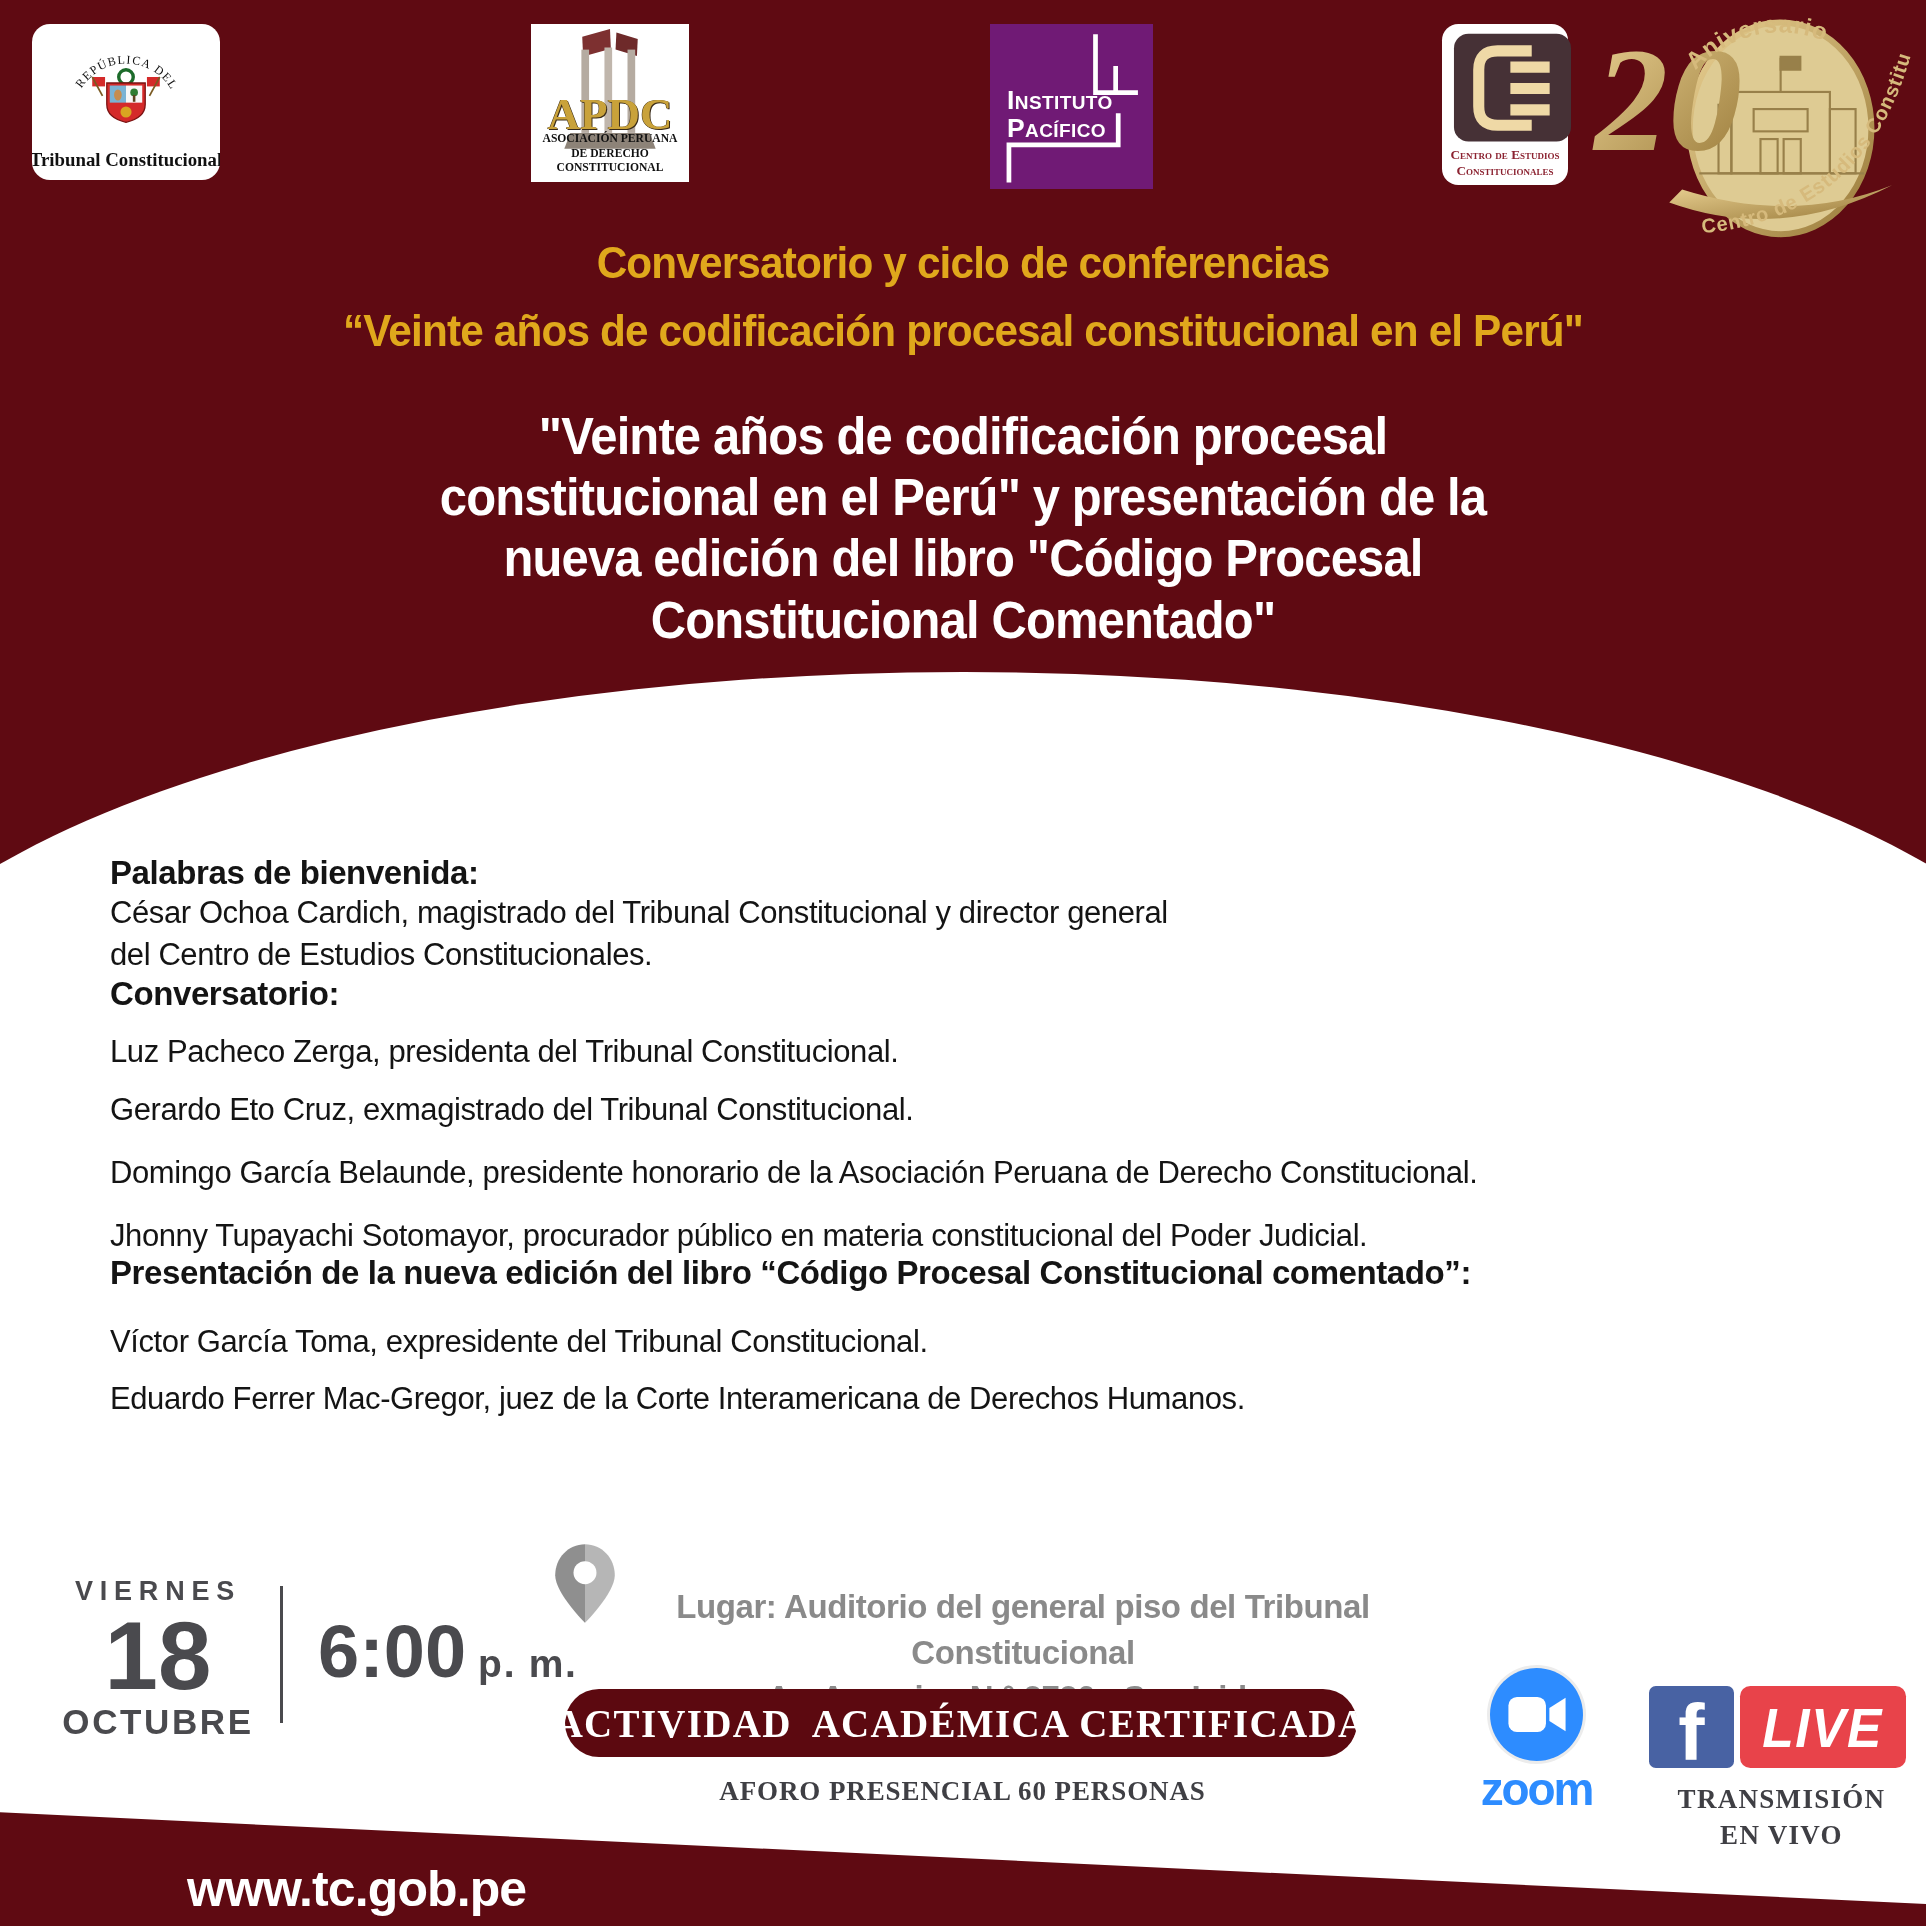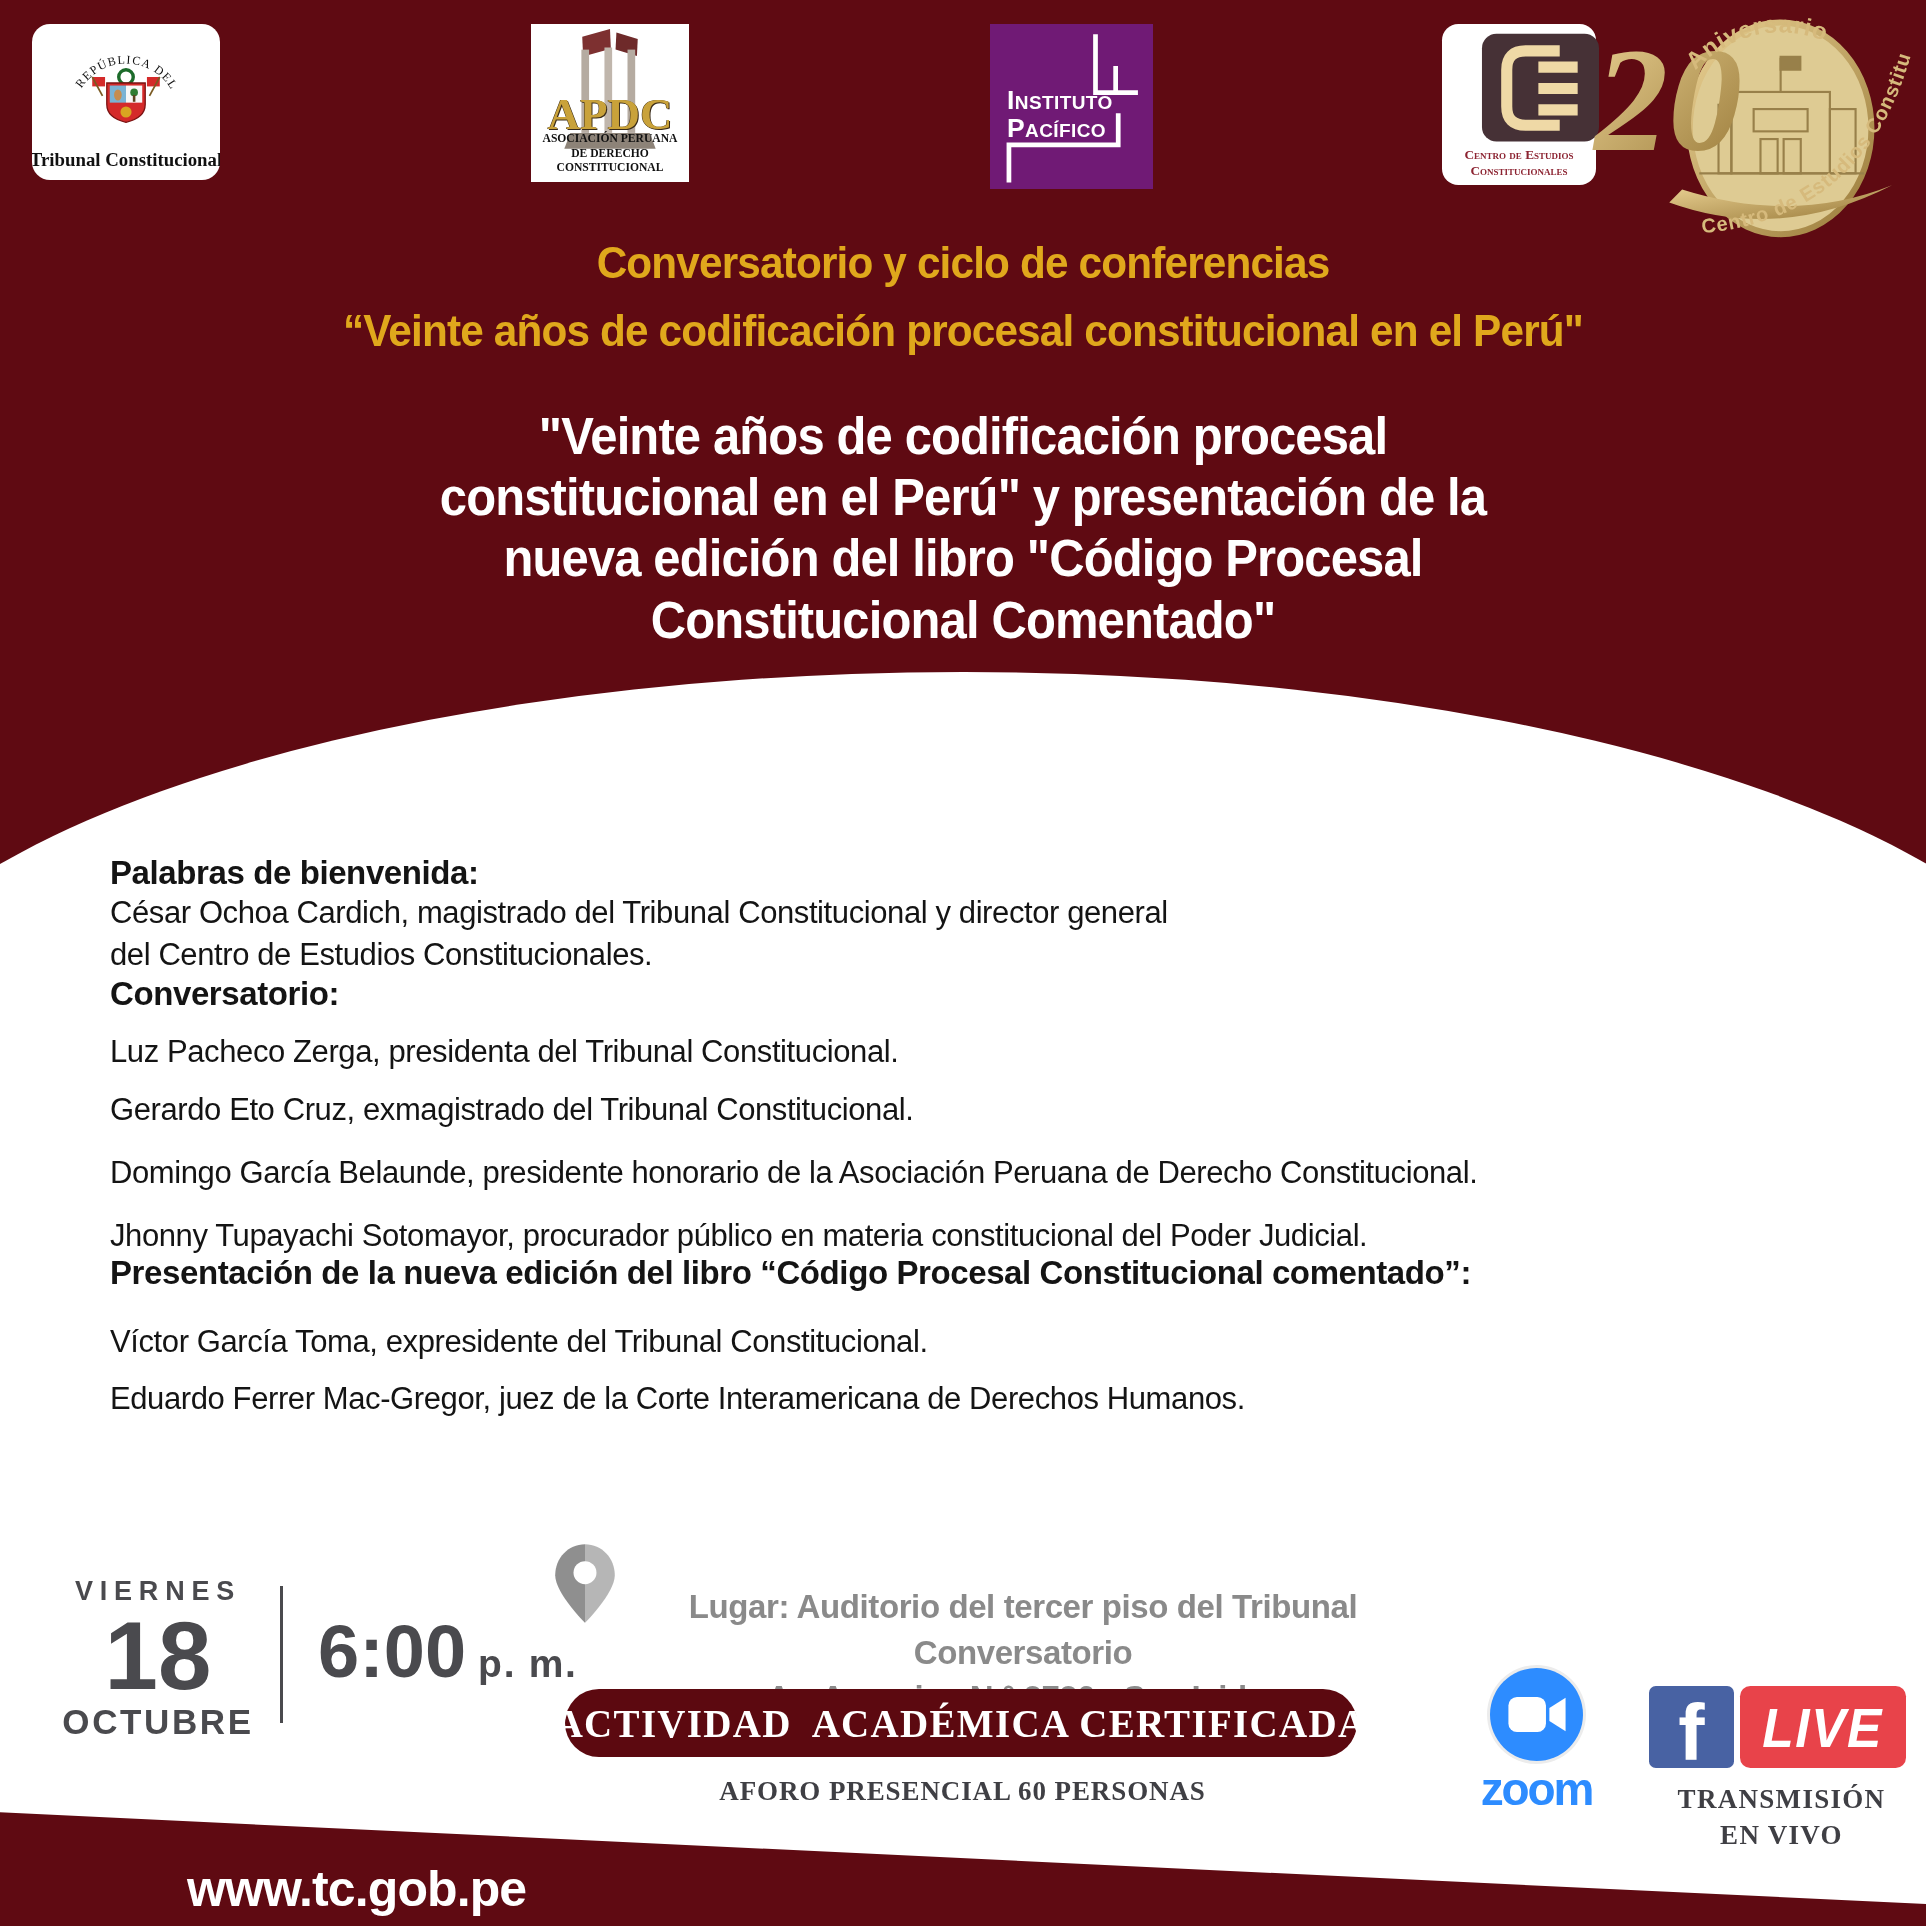--- a/index.html
+++ b/index.html
@@ -6,21 +6,21 @@
   .poster{
     position:relative; width:1926px; height:1926px; overflow:hidden;
     background:#5f0a12;
     font-family:"Liberation Sans", sans-serif;
   }
   
   .logo-card{position:absolute;background:#fff;}
   .logo-tc{left:32px;top:23.5px;width:188px;height:156px;border-radius:18px;}
   .logo-apdc{left:531px;top:23.5px;width:158px;height:158px;}
   .logo-pacifico{left:990px;top:23.5px;width:163px;height:165px;background:#701a75;}
-  .logo-cec{left:1442px;top:23.5px;width:126px;height:161px;border-radius:16.3px;padding-left:28px;}
+  .logo-cec{left:1442px;top:23.5px;width:126px;height:161px;border-radius:16.3px;}
   .logo-aniv{position:absolute;left:1590px;top:2.1px;width:332px;height:242px;}
   .apdc-caption{position:absolute;left:0;right:0;bottom:6px;text-align:center;
     font-family:"Liberation Serif",serif;font-weight:bold;color:#111;
     font-size:11.6px;line-height:1.25;}
   .apdc-word{position:absolute;left:0;right:0;top:64px;text-align:center;
     font-family:"Liberation Serif",serif;font-weight:bold;font-size:45px;
     color:#c9a23a;text-shadow:0.9px 0.9px 0 #3a2c1a,-0.4px -0.4px 0 #3a2c1a;}
   .ip-text{position:absolute;color:#fff;font-variant:small-caps;font-weight:bold;
     letter-spacing:0.4px;line-height:1;}
   .ip-1{left:17px;top:63px;font-size:26.5px;}
@@ -248,21 +248,21 @@
         <linearGradient id="ping" x1="0" y1="0" x2="1" y2="0">
           <stop offset="0.5" stop-color="#8f8f8f"></stop>
             <stop offset="0.5" stop-color="#b6b6b6"></stop>
         </linearGradient>
       </defs>
       <path d="M75 5 C115 5 145 38 145 78 C145 120 75 190 75 190 C75 190 5 120 5 78 C5 38 35 5 75 5 Z" fill="url(#ping)"></path>
       <circle cx="75" cy="72" r="27" fill="#fff"></circle>
     </svg>
   </div>
   <div class="location">
-    <div>Lugar: Auditorio del tercer piso del Tribunal Conversatorio</div>
+    <div>Lugar: Auditorio del general piso del Tribunal Constitucional</div>
     <div>Av. Arequipa N.° 2720 - San Isidro</div>
   </div>
 
   <div class="badge">
     <span>ACTIVIDAD  ACADÉMICA CERTIFICADA</span>
   </div>
   <div class="aforo">AFORO PRESENCIAL 60 PERSONAS</div>
 
   <div class="zoom-block">
     <div class="zoom-circle">

